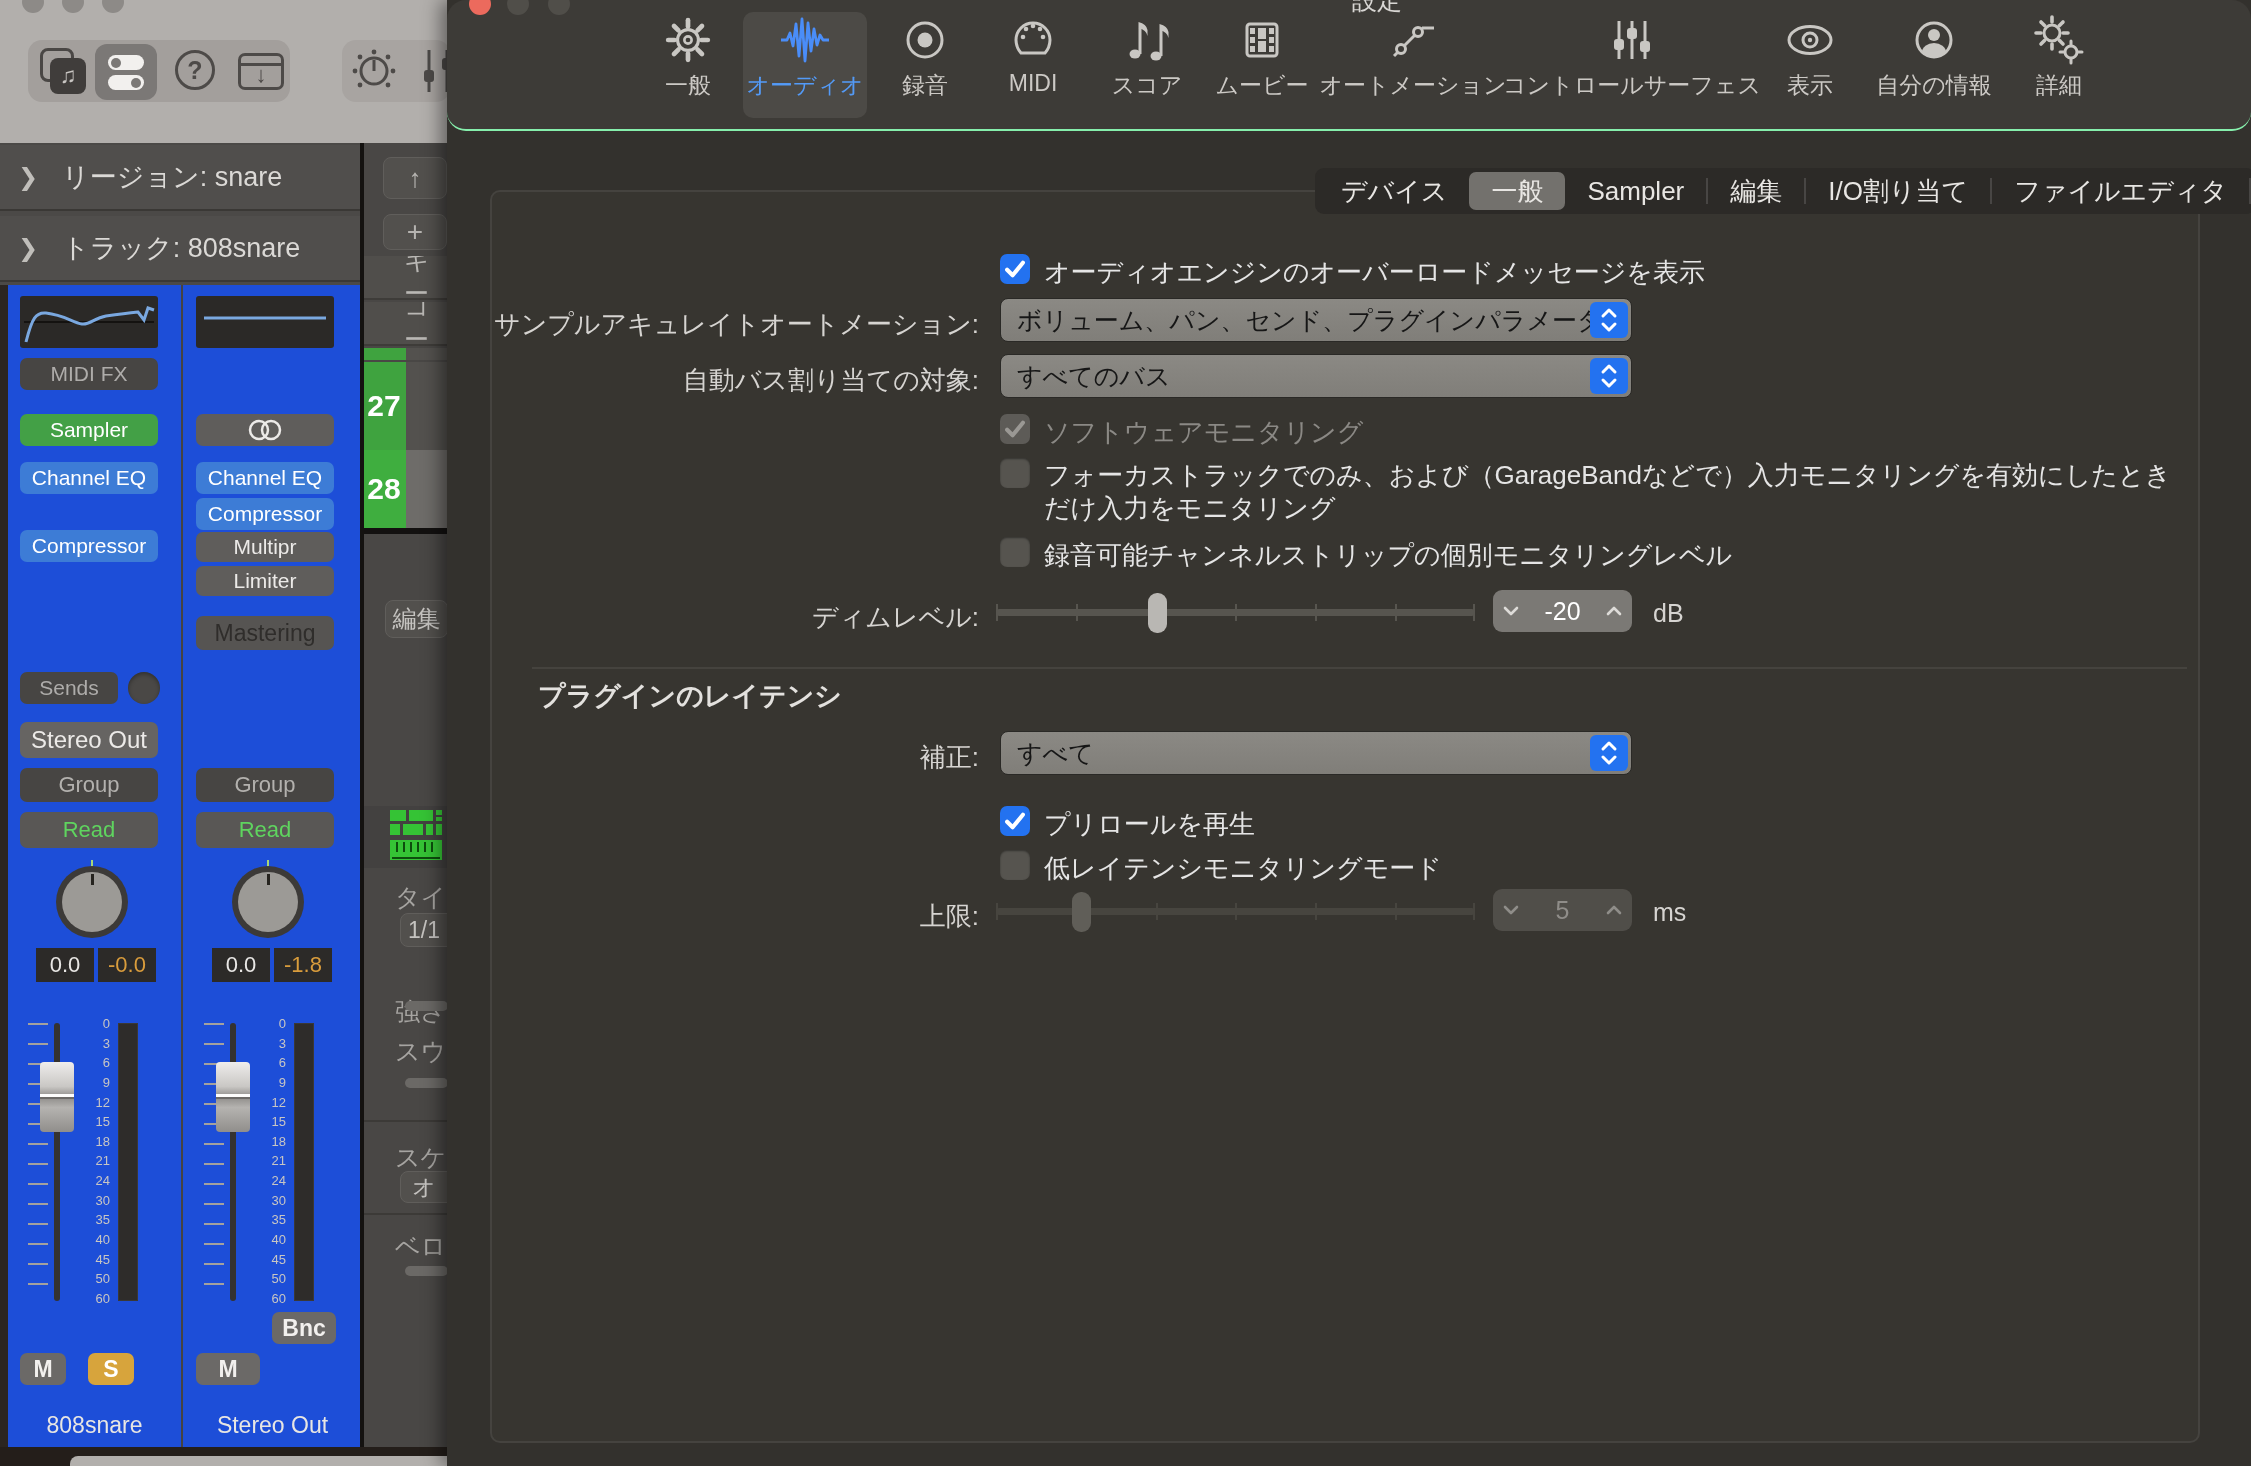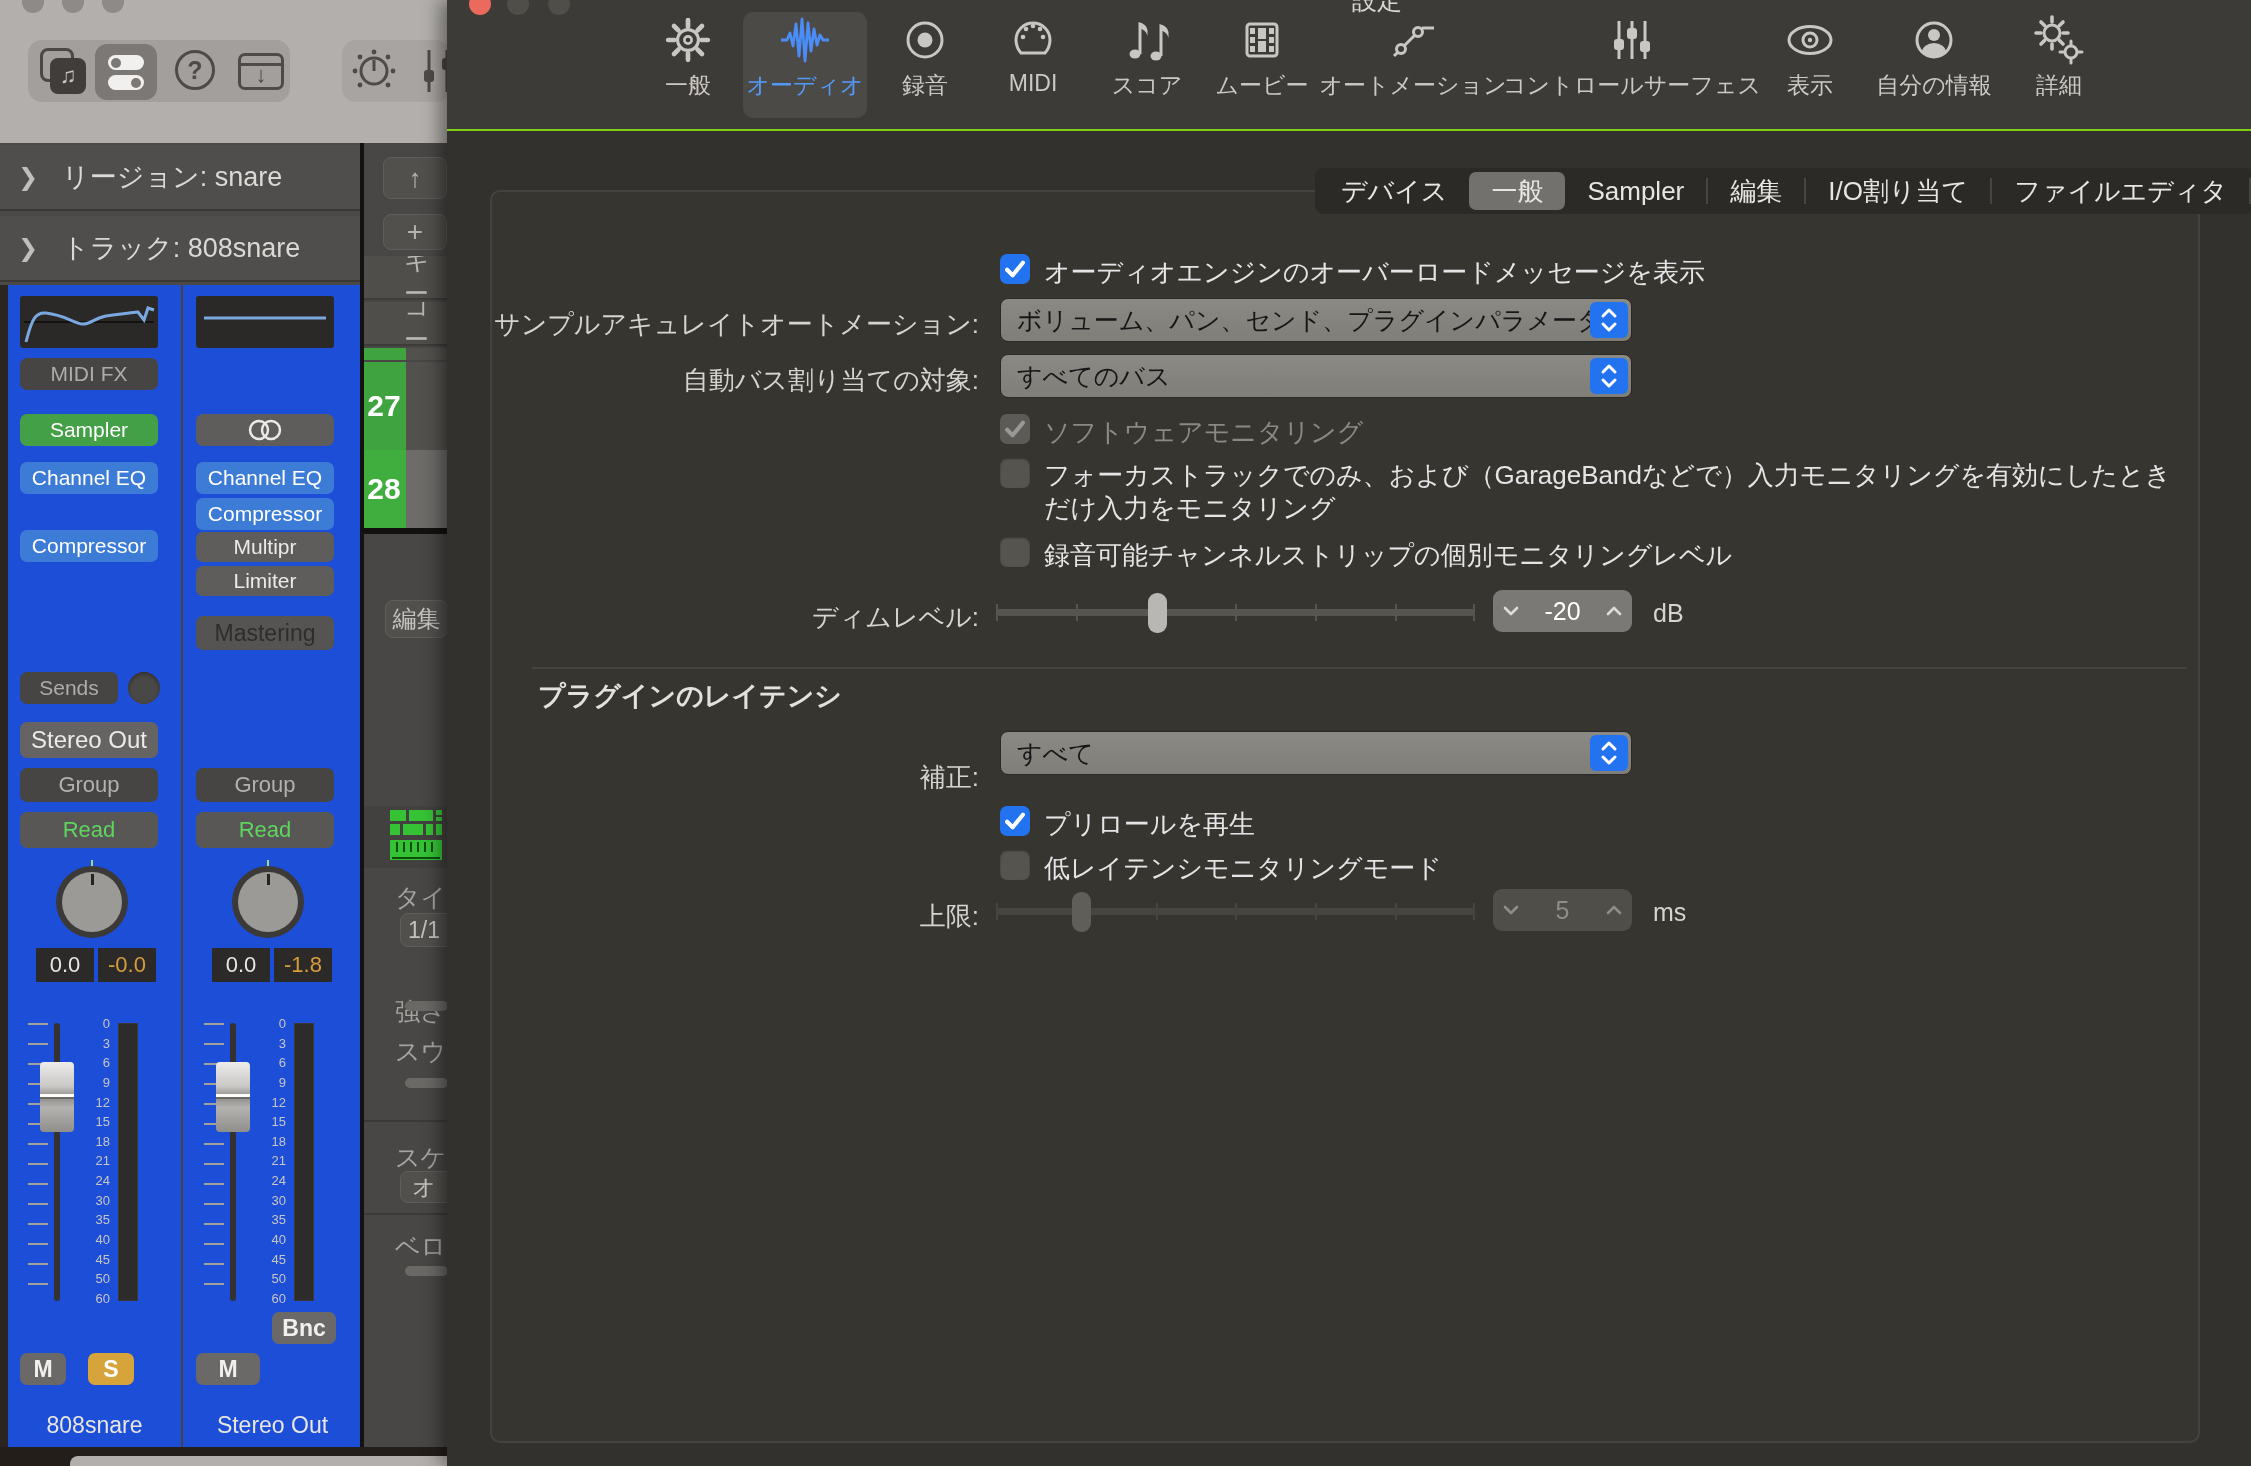--- a/index.html
+++ b/index.html
@@ -66,21 +66,21 @@
   .tr-region{position:absolute;left:44px;width:42px;}
   .tp-label{position:absolute;left:33px;color:#a6a4a1;font-size:25px;white-space:nowrap;overflow:hidden;width:53px;}
   .tp-line{position:absolute;left:43px;width:43px;height:10px;background:#6b6966;border-radius:5px;}
   .tp-div{position:absolute;left:0;width:86px;height:2px;background:#3c3a37;}
 
   #logic-bottom{position:absolute;left:0;top:1447px;width:450px;height:19px;background:#241e1a;}
   #bottom-bar{position:absolute;left:70px;top:1456px;width:380px;height:10px;background:#b2afac;border-radius:8px 0 0 0;}
 
   
   #settings-win{position:absolute;left:447px;top:0;width:1804px;height:1466px;background:#33312d;box-shadow:-6px 0 18px rgba(0,0,0,.45);}
-  #settings-header{position:absolute;left:0;top:0;width:1804px;height:131px;background:#3d3b37;border-bottom:2px solid #84cc16;}
+  #settings-header{position:absolute;left:0;top:0;width:1804px;height:131px;background:#3d3b37;border-bottom:2px solid #86efac;border-radius:19px;}
   #win-title{position:absolute;top:-16px;left:870px;width:120px;text-align:center;font-size:25px;color:#d8d6d3;}
   .tb-item{position:absolute;top:12px;width:150px;height:106px;display:flex;flex-direction:column;align-items:center;justify-content:flex-start;transform:translateX(-50%);}
   .tb-item .ticon{height:56px;display:flex;align-items:center;justify-content:center;}
   .tb-item .tlabel{font-size:23px;color:#ccc9c5;white-space:nowrap;margin-top:2px;}
   .tb-sel{background:#4c4a46;border-radius:10px;width:124px;}
   .tb-sel .tlabel{color:#539af7;}
 
   
   #tab-bar{position:absolute;left:868px;top:168px;height:46px;background:#2c2a27;border-radius:9px;display:flex;align-items:center;padding:0 4px;z-index:5;}
   .tab{height:38px;padding:0 22px;display:flex;align-items:center;color:#e8e6e3;font-size:26px;border-radius:7px;white-space:nowrap;}
@@ -622,21 +622,21 @@
       <span class="sval">-20</span>
       <svg width="16" height="12" viewBox="0 0 16 12">
           <polyline points="2,9 8,3 14,9" fill="none" stroke="#dddbd8" stroke-width="2.6" stroke-linecap="round" stroke-linejoin="round"></polyline>
         </svg>
     </div>
     <div class="unit" style="left:1161px;top:407px;">dB</div>
 
     <div id="sec-line"></div>
     <div id="sec-heading">プラグインのレイテンシ</div>
 
-    <div class="row-label" style="top:548px;margin-top:20px;">補正:</div>
+    <div class="row-label" style="top:548px;">補正:</div>
     <div class="dropdown" style="top:539px;">
       <span>すべて</span>
       <div class="dd-cap">
         <svg width="22" height="28" viewBox="0 0 22 28">
             <polyline points="5,10 11,4 17,10" fill="none" stroke="#fff" stroke-width="3" stroke-linecap="round" stroke-linejoin="round"></polyline>
             <polyline points="5,18 11,24 17,18" fill="none" stroke="#fff" stroke-width="3" stroke-linecap="round" stroke-linejoin="round"></polyline>
           </svg>
       </div>
     </div>
 

